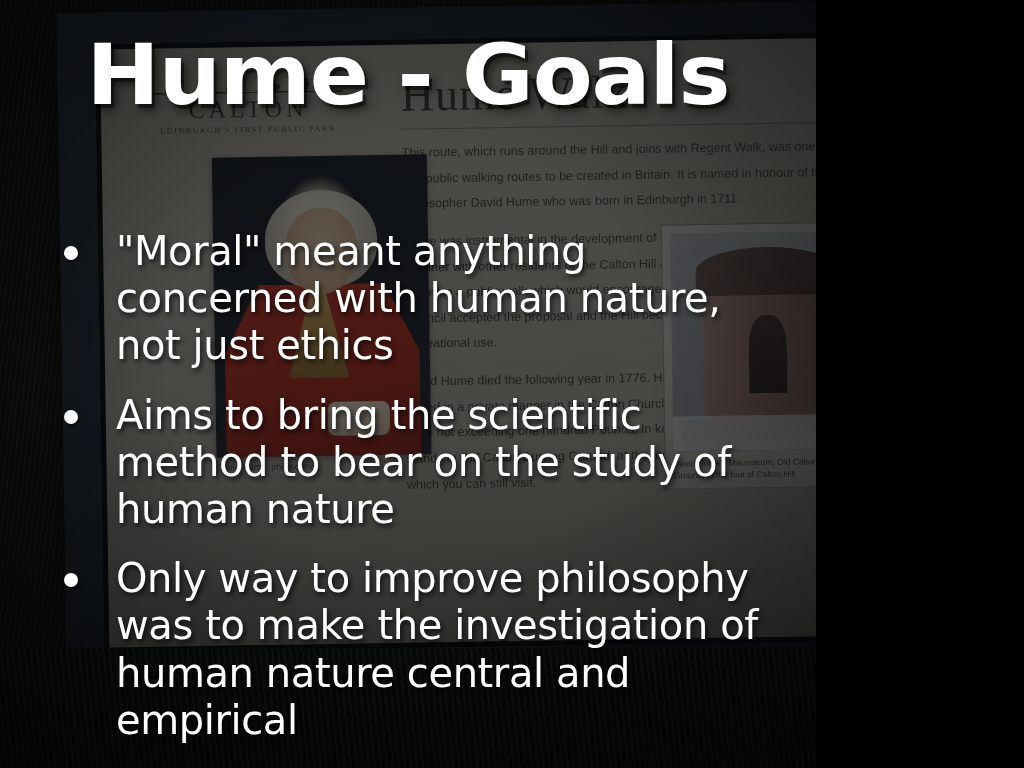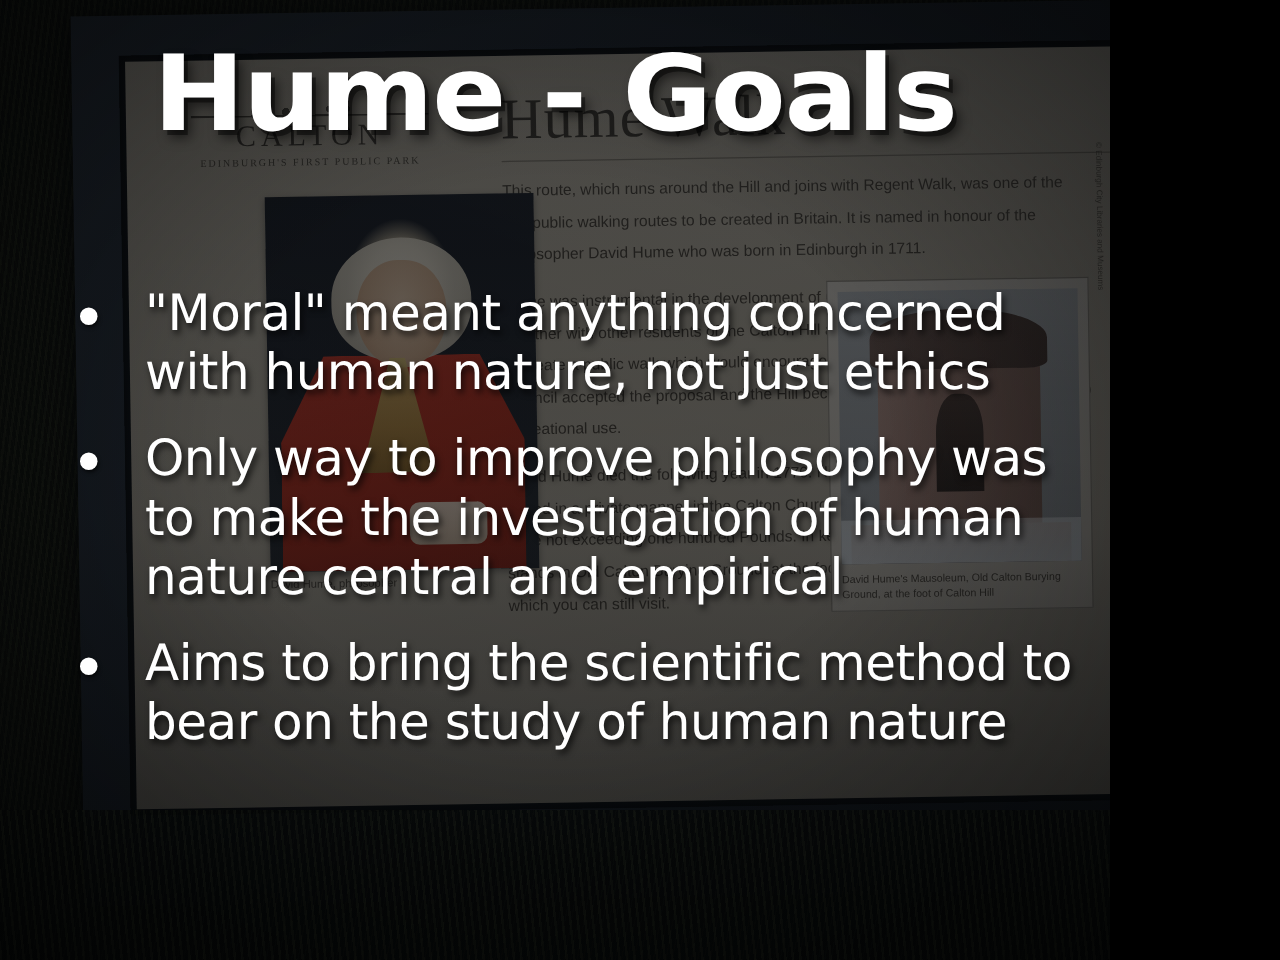--- a/index.html
+++ b/index.html
@@ -6,21 +6,21 @@
   * { margin:0; padding:0; box-sizing:border-box; }
   html, body {
     width:1024px; height:768px;
     background:#000;
     overflow:hidden;
     font-family:"DejaVu Sans", sans-serif;
   }
 
   #slide {
     position:relative;
-    width:888px; height:768px;
+    width:816px; height:768px;
     overflow:hidden;
     background:#ef4444;
   }
 
   
   .photo {
     position:absolute; inset:0;
     overflow:hidden;
   }
 
@@ -311,22 +311,22 @@
   <div class="content">
     <div class="title">Hume - Goals</div>
 
     <div class="bullets">
       <div class="bullet">
         <span class="dot"></span>
         <span>"Moral" meant anything concerned with human nature, not just ethics</span>
       </div>
       <div class="bullet">
         <span class="dot"></span>
-        <span>Only way to improve philosophy was to make the investigation of human nature central and empirical</span>
+        <span>Aims to bring the scientific method to bear on the study of human nature</span>
       </div>
       <div class="bullet">
         <span class="dot"></span>
-        <span>Aims to bring the scientific method to bear on the study of human nature</span>
+        <span>Only way to improve philosophy was to make the investigation of human nature central and empirical</span>
       </div>
     </div>
   </div>
 
 </div>
 
 </body></html>

